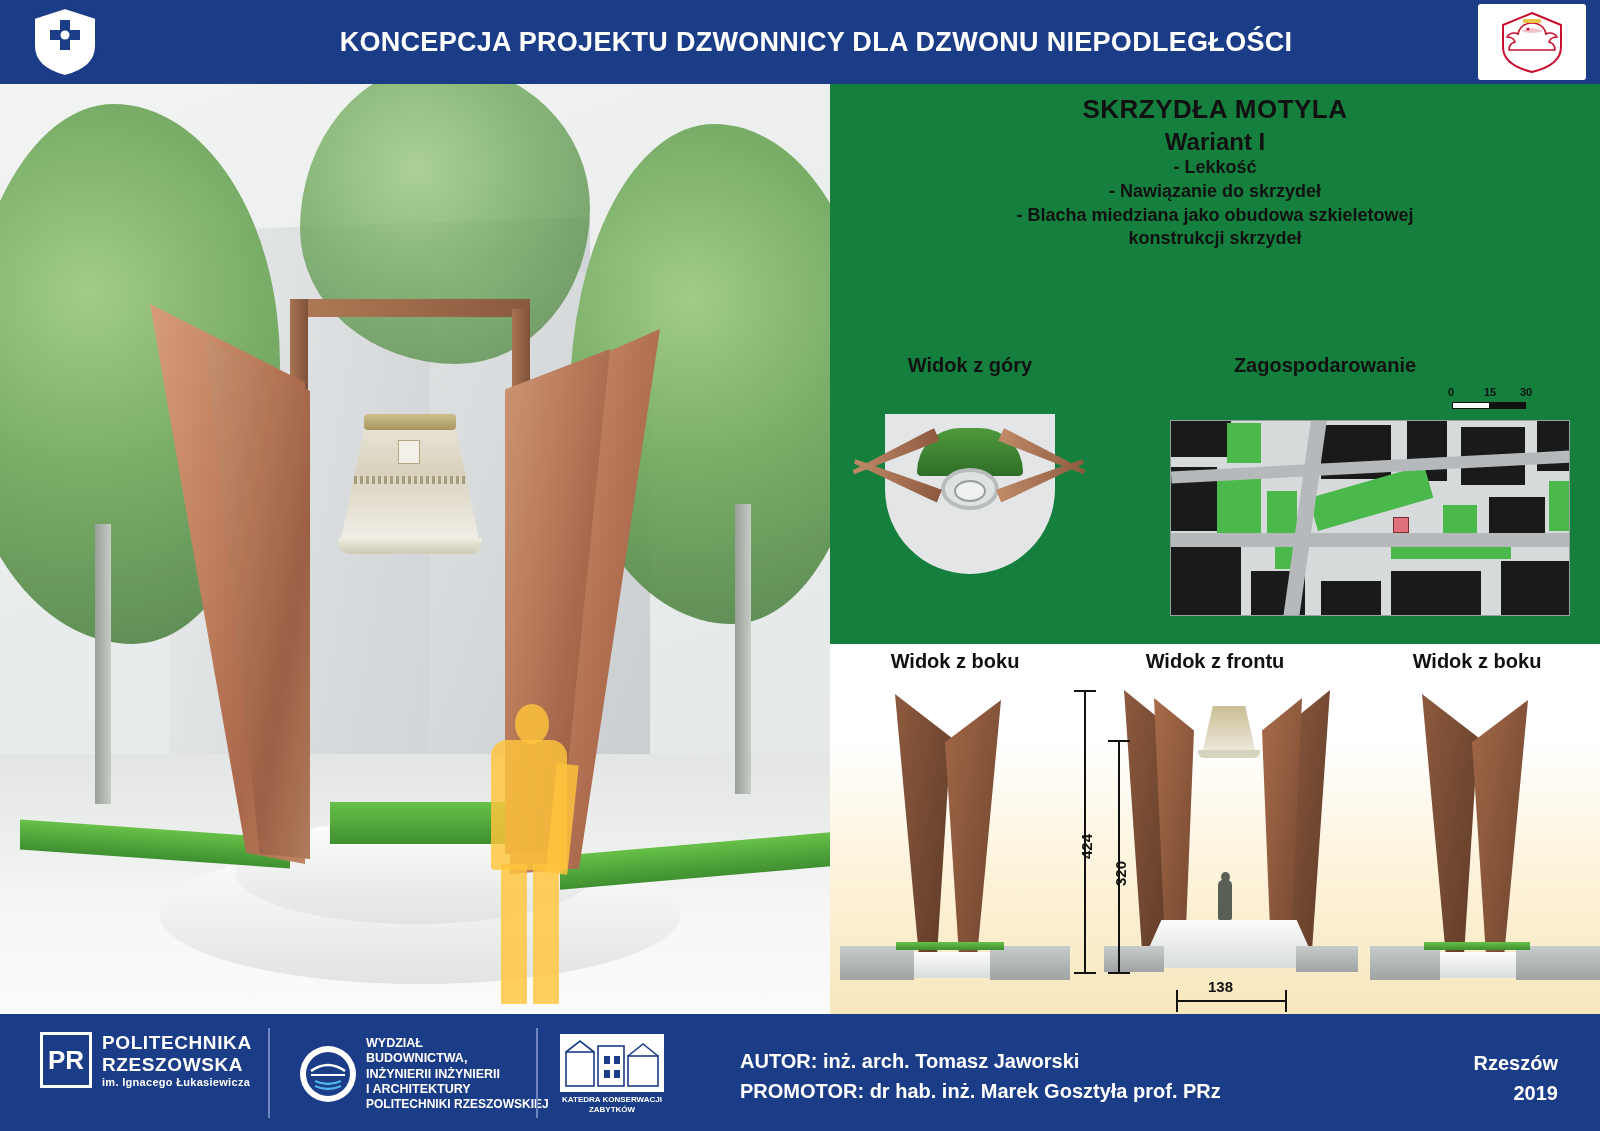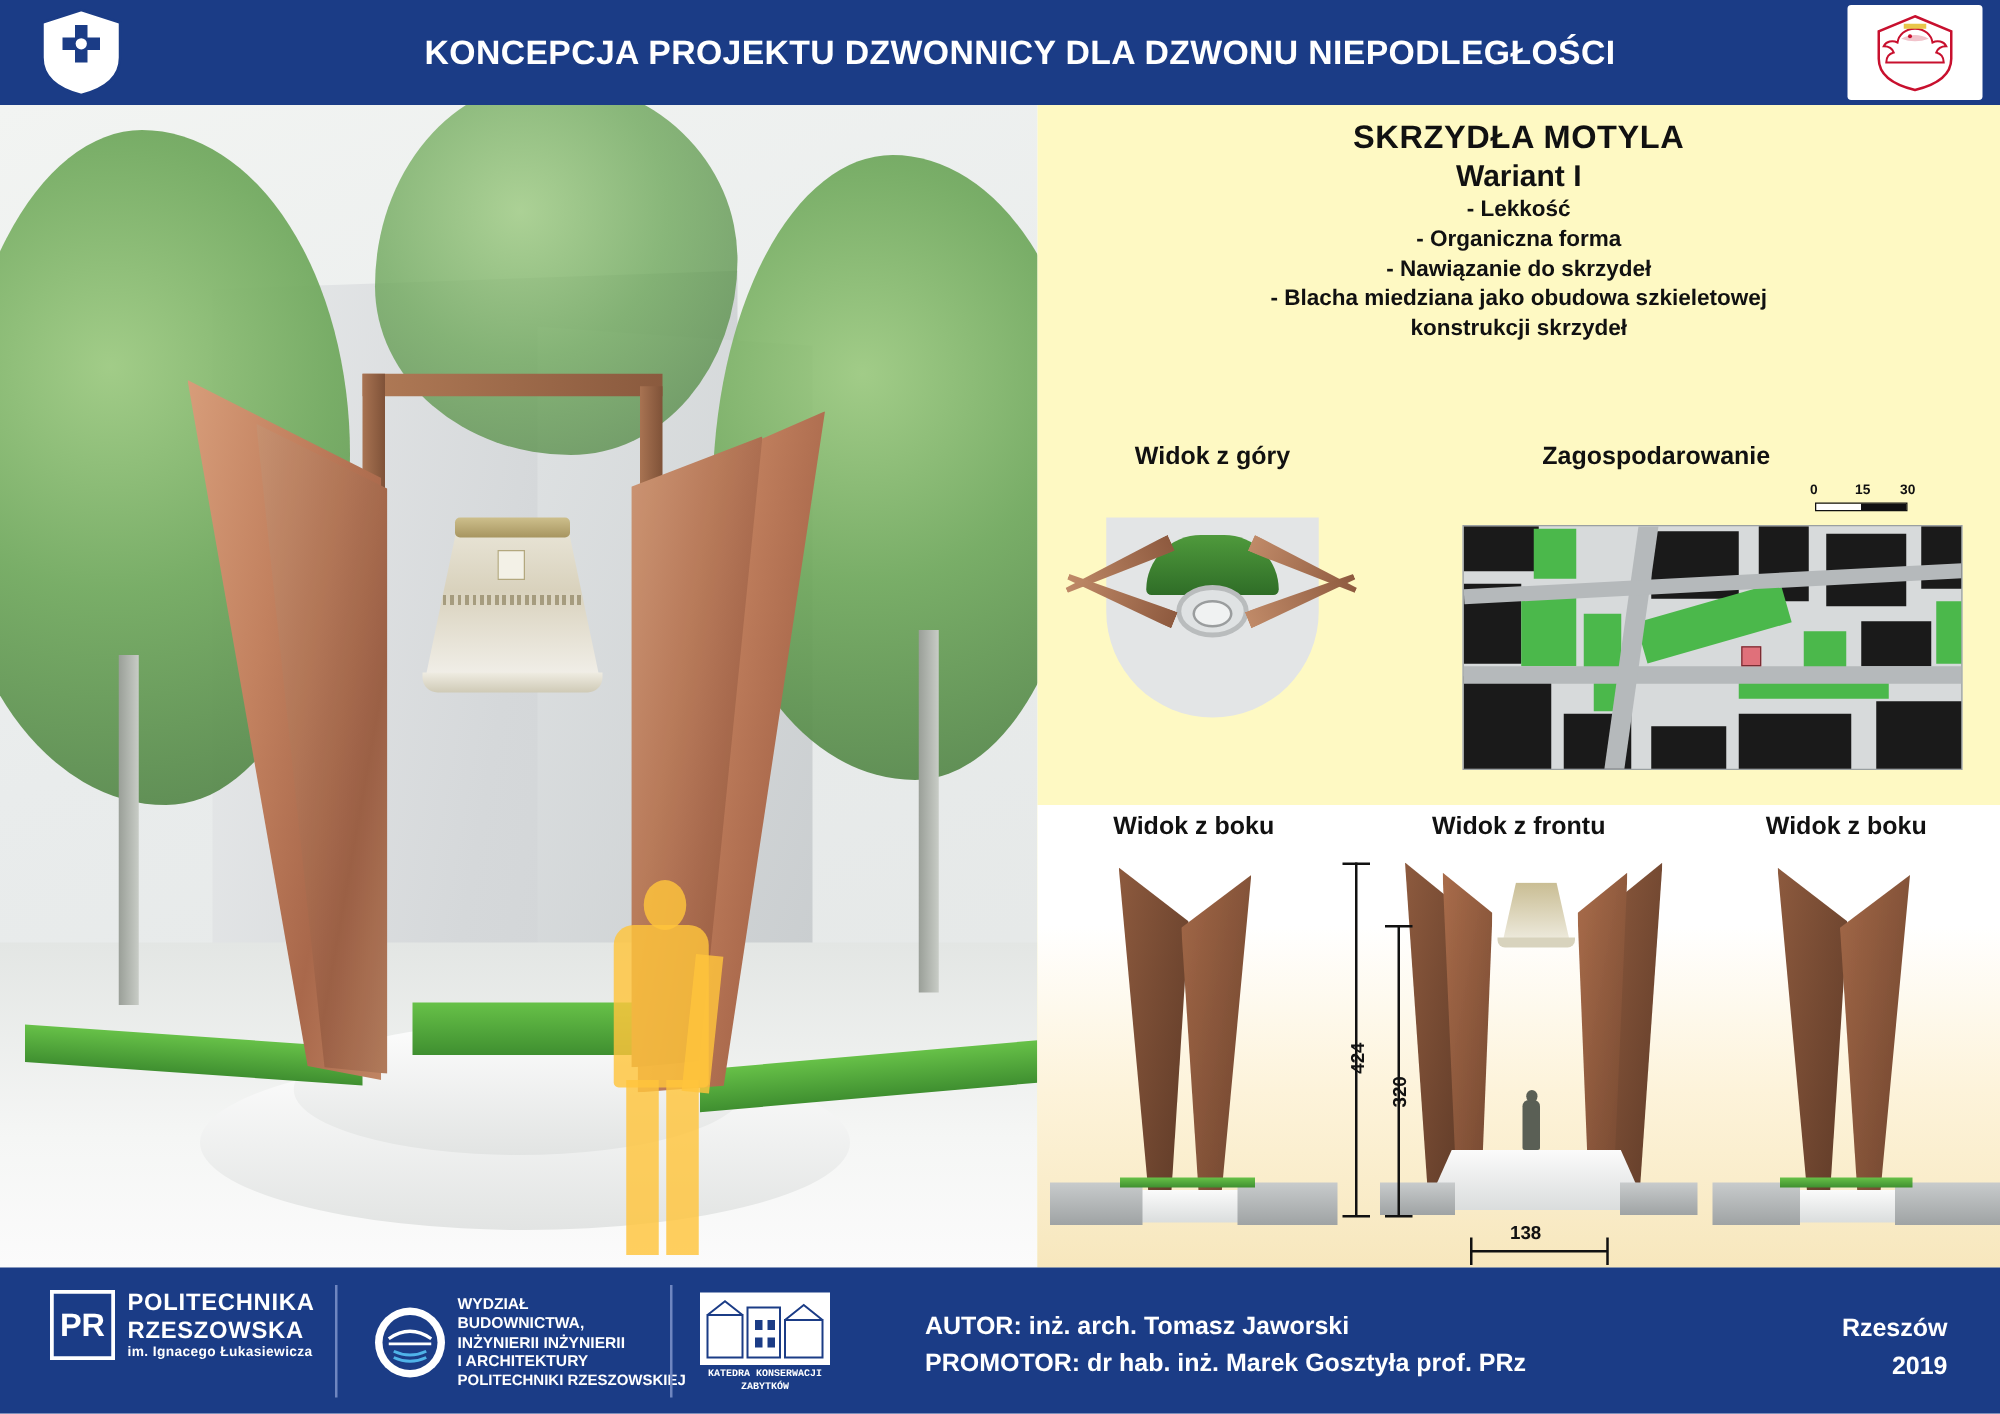--- a/index.html
+++ b/index.html
@@ -96,21 +96,21 @@
     position: absolute;
     background: linear-gradient(180deg,#fdfdfd,#e2e4e3);
     border-radius: 50%;
   }
 
   
   .right {
     position: absolute;
     left: 830px; top: 84px;
     width: 770px; height: 930px;
-    background: #fef9c3;
+    background: #15803d;
   }
   .title-block {
     position: absolute; left: 0; top: 10px; width: 770px;
     text-align: center;
   }
   .title-main {
     font-size: 26px; font-weight: bold; color: #111; letter-spacing: .5px;
   }
   .title-sub {
     font-size: 24px; font-weight: bold; color: #111; margin-top: 3px;
@@ -234,21 +234,21 @@
   }
   .wbia-text { font-size: 12.5px; font-weight: bold; line-height: 1.22; }
   .wbia-text .small { font-size: 12px; font-weight: bold; }
   .footer-logo3 {
     position: absolute; left: 560px; top: 20px; text-align: center;
   }
   .kkz-box {
     width: 104px; height: 58px; background: #ffffff;
     display: flex; align-items: center; justify-content: center;
   }
-  .kkz-cap { font-size: 8px; font-weight: bold; margin-top: 3px; line-height: 1.2; font-family: Liberation Mono, monospace;}
+  .kkz-cap { font-size: 8px; font-weight: bold; margin-top: 3px; line-height: 1.2;}
   .footer-authors {
     position: absolute; left: 740px; top: 32px;
     font-size: 20px; font-weight: bold; line-height: 1.5;
   }
   .footer-place {
     position: absolute; right: 42px; top: 34px;
     font-size: 20px; font-weight: bold; text-align: right; line-height: 1.5;
   }
 </style>
 </head>
@@ -320,21 +320,20 @@
     </div>
   </div>
 
   <div class="right">
 
     <div class="title-block">
       <div class="title-main">SKRZYDŁA MOTYLA</div>
       <div class="title-sub">Wariant I</div>
       <div class="bullets">
         <div>- Lekkość</div>
-        <div>- Organiczna forma</div>
         <div>- Nawiązanie do skrzydeł</div>
         <div>- Blacha miedziana jako obudowa szkieletowej</div>
         <div>konstrukcji skrzydeł</div>
       </div>
     </div>
 
     <div class="section-label" style="left:25px; top:270px; width:230px;">Widok z góry</div>
     <div class="section-label" style="left:330px; top:270px; width:330px;">Zagospodarowanie</div>
 
     <div class="topview">

